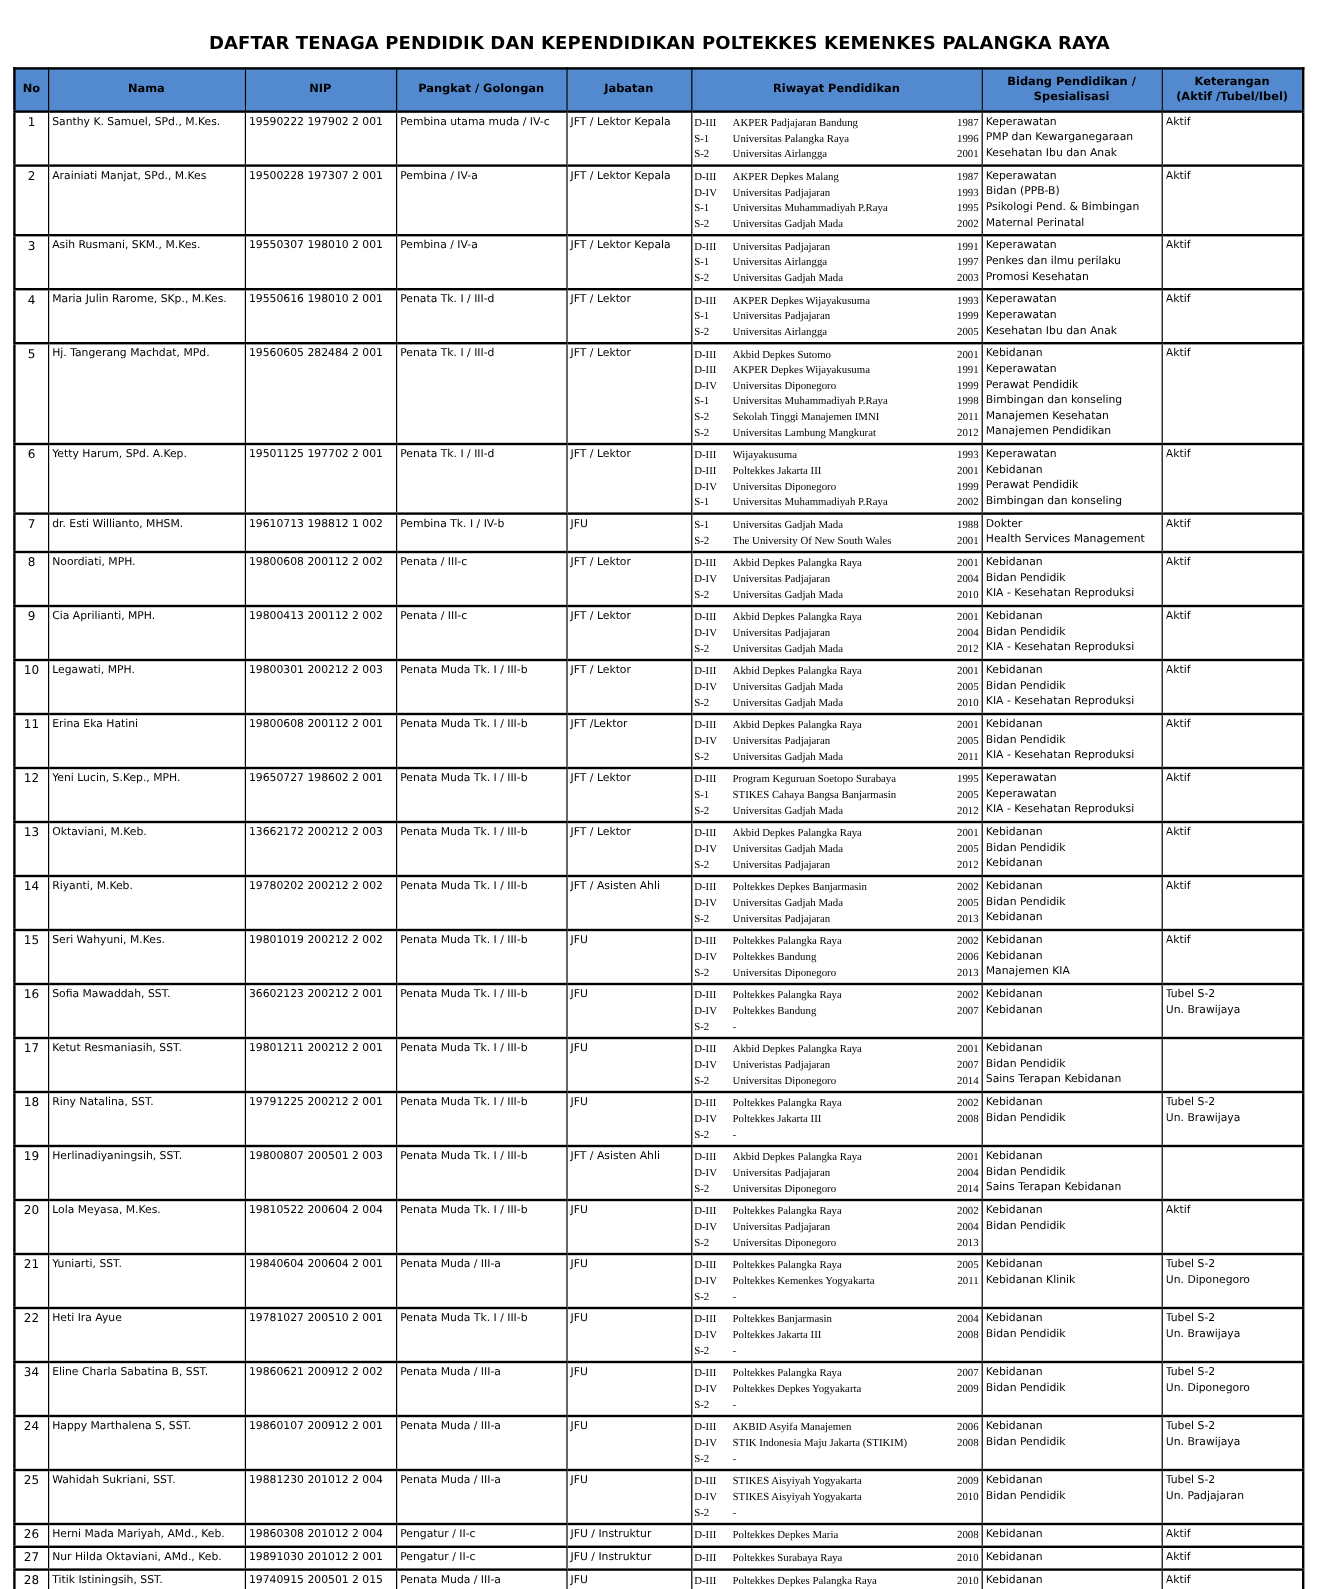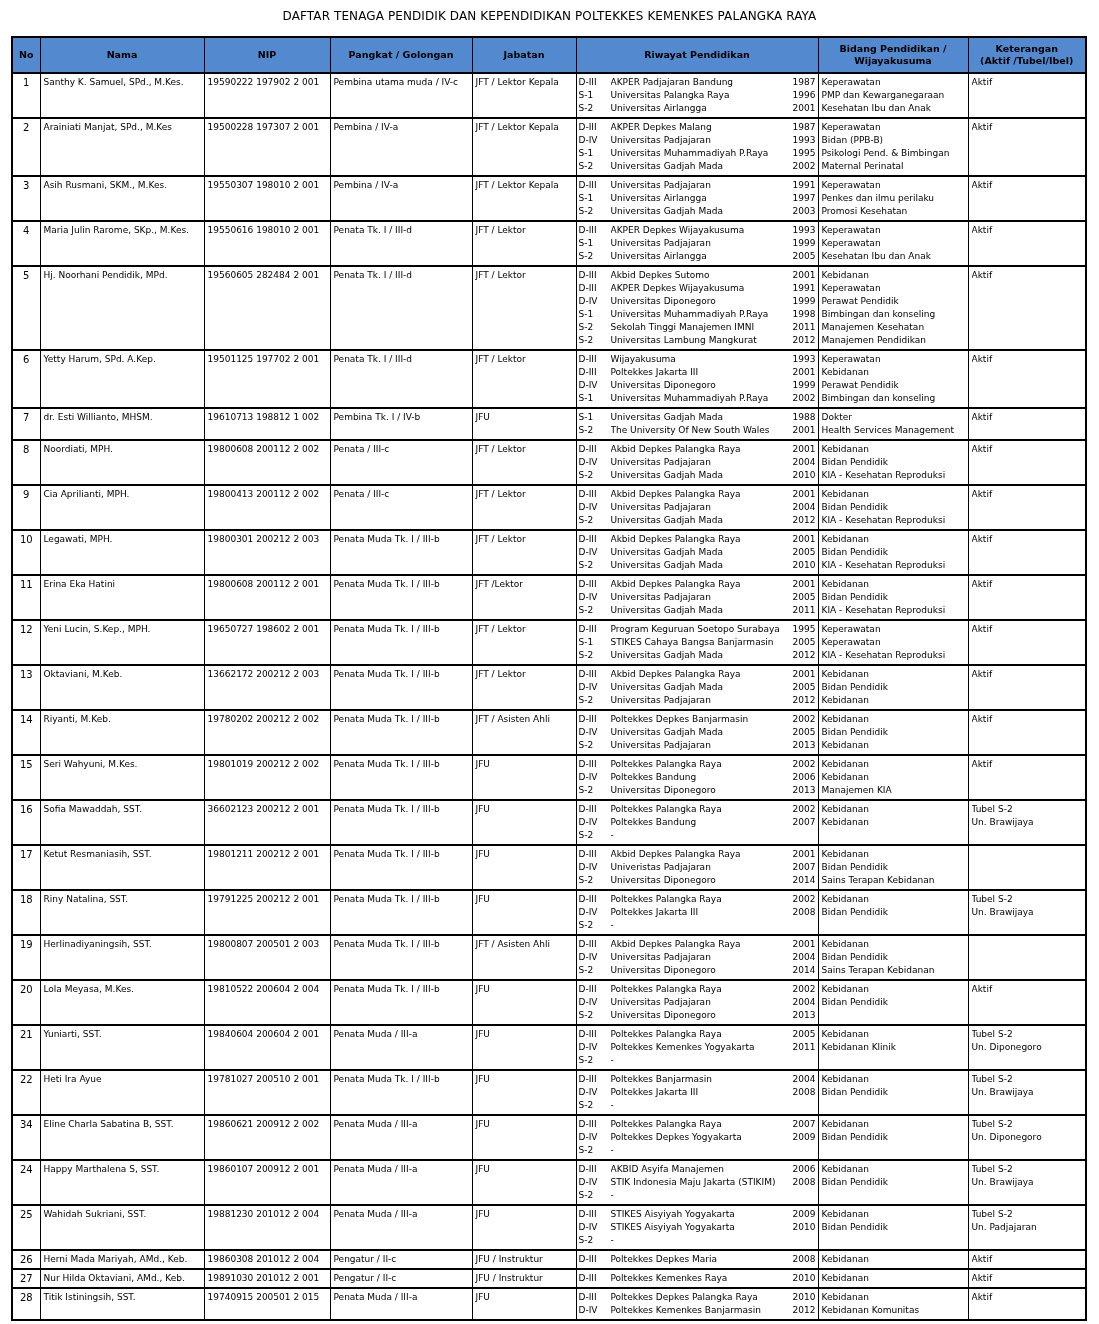--- a/index.html
+++ b/index.html
@@ -3,21 +3,21 @@
 <meta charset="utf-8">
 <style>
   html,body{margin:0;padding:0;background:#fff;}
   body{
     width:1099px;
     font-family:"DejaVu Sans","Liberation Sans",sans-serif;
     color:#000;
     -webkit-font-smoothing:antialiased;
   }
   .title-block{ text-align:center; padding-top:8px; }
-  .title-line{ font-size:12px; font-weight:normal; line-height:16px; letter-spacing:0.1px; }
+  .title-line{ font-size:15px; font-weight:bold; line-height:16px; letter-spacing:0.1px;margin-top:20px; }
 
   table.staff{
     border-collapse:collapse;
     table-layout:fixed;
     margin:12px 0 0 11px;
     width:1076px;
     border:2px solid #000;
   }
   col.c-no{width:28px;} col.c-nama{width:164px;} col.c-nip{width:126px;}
   col.c-pangkat{width:142px;} col.c-jabatan{width:104px;}
@@ -40,21 +40,21 @@
     border-left:1px solid #000;
     border-right:1px solid #000;
     border-bottom:2px solid #000;
     vertical-align:top;
     padding:2px 3px 2px 3px;
     font-size:9px;
     line-height:13px;
     overflow:hidden;
   }
   td.cell-no{ text-align:center; font-size:10px; padding-left:1px; padding-right:1px; }
-  td.cell-riwayat{ padding-left:2px; padding-right:2px; }
+  td.cell-riwayat{ padding-left:2px; padding-right:2px;font-family:Liberation Serif, serif; }
   .edu-line{ display:flex; height:13px; white-space:nowrap; }
   .edu-level{ width:32px; flex:0 0 32px; }
   .edu-inst{ flex:1 1 auto; overflow:hidden; }
   .edu-year{ flex:0 0 28px; text-align:right; }
   .bidang-line,.ket-line{ height:13px; white-space:nowrap; overflow:hidden; }
 </style>
 </head>
 <body>
 
 <div class="title-block">
@@ -74,21 +74,21 @@
   </colgroup>
   <thead>
       <tr id="head-row">
         <th>No</th>
         <th>Nama</th>
         <th>NIP</th>
         <th>Pangkat / Golongan</th>
         <th>Jabatan</th>
         <th>Riwayat Pendidikan</th>
         <th>Bidang Pendidikan /
-Wijayakusuma</th>
+Spesialisasi</th>
         <th>Keterangan
 (Aktif /Tubel/Ibel)</th>
       </tr>
     </thead>
   <tbody id="body-rows">
       <tr>
         <td class="cell-no">1</td>
         <td class="cell-nama">Santhy K. Samuel, SPd., M.Kes.</td>
         <td class="cell-nip">19590222 197902 2 001</td>
         <td class="cell-pangkat">Pembina utama muda / IV-c</td>
@@ -216,21 +216,21 @@
           <div class="bidang-line">Keperawatan</div>
           <div class="bidang-line">Keperawatan</div>
           <div class="bidang-line">Kesehatan Ibu dan Anak</div>
         </td>
         <td class="cell-ket">
           <div class="ket-line">Aktif</div>
         </td>
       </tr>
       <tr>
         <td class="cell-no">5</td>
-        <td class="cell-nama">Hj. Noorhani Pendidik, MPd.</td>
+        <td class="cell-nama">Hj. Tangerang Machdat, MPd.</td>
         <td class="cell-nip">19560605 282484 2 001</td>
         <td class="cell-pangkat">Penata Tk. I / III-d</td>
         <td class="cell-jabatan">JFT / Lektor</td>
         <td class="cell-riwayat">
           <div class="edu-line">
             <span class="edu-level">D-III</span>
             <span class="edu-inst">Akbid Depkes Sutomo</span>
             <span class="edu-year">2001</span>
           </div>
           <div class="edu-line">
@@ -936,21 +936,21 @@
       </tr>
       <tr>
         <td class="cell-no">27</td>
         <td class="cell-nama">Nur Hilda Oktaviani, AMd., Keb.</td>
         <td class="cell-nip">19891030 201012 2 001</td>
         <td class="cell-pangkat">Pengatur / II-c</td>
         <td class="cell-jabatan">JFU / Instruktur</td>
         <td class="cell-riwayat">
           <div class="edu-line">
             <span class="edu-level">D-III</span>
-            <span class="edu-inst">Poltekkes Kemenkes Raya</span>
+            <span class="edu-inst">Poltekkes Surabaya Raya</span>
             <span class="edu-year">2010</span>
           </div>
         </td>
         <td class="cell-bidang">
           <div class="bidang-line">Kebidanan</div>
         </td>
         <td class="cell-ket">
           <div class="ket-line">Aktif</div>
         </td>
       </tr>

